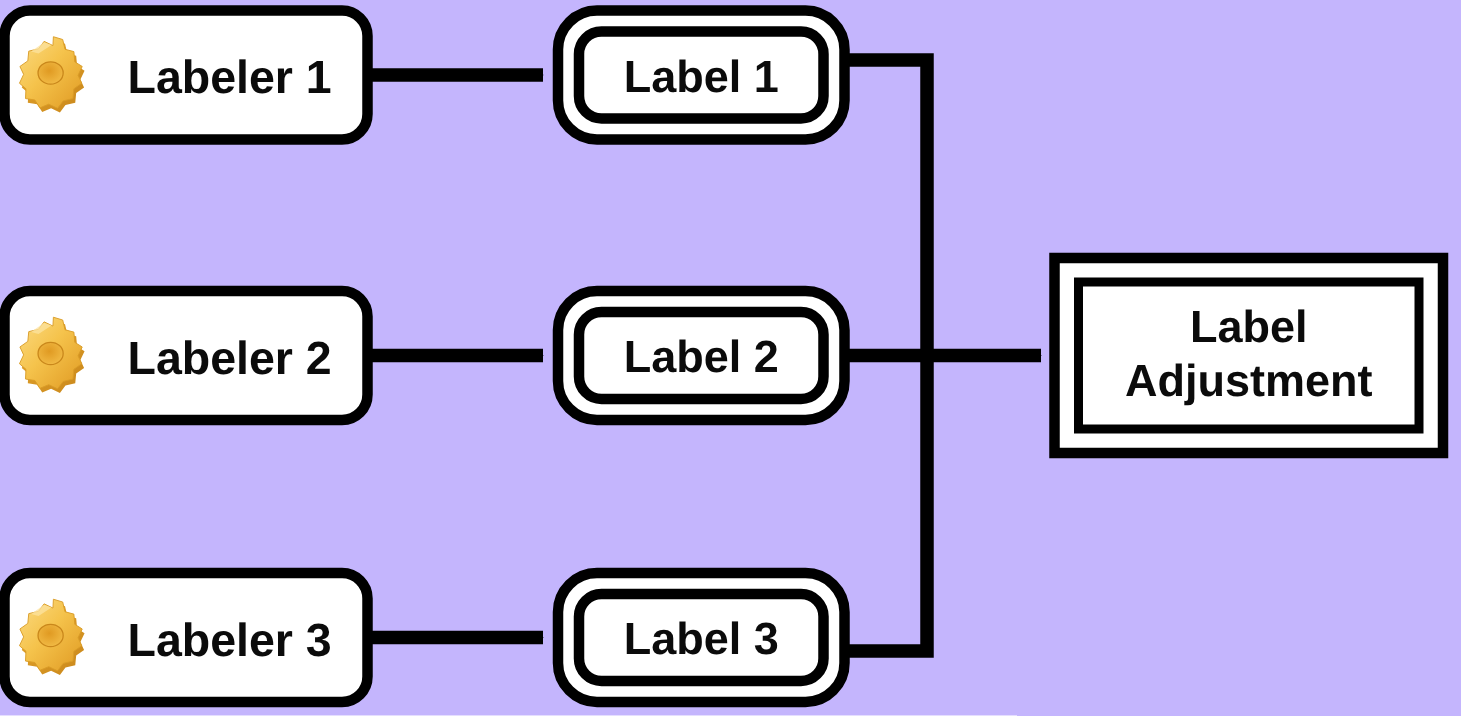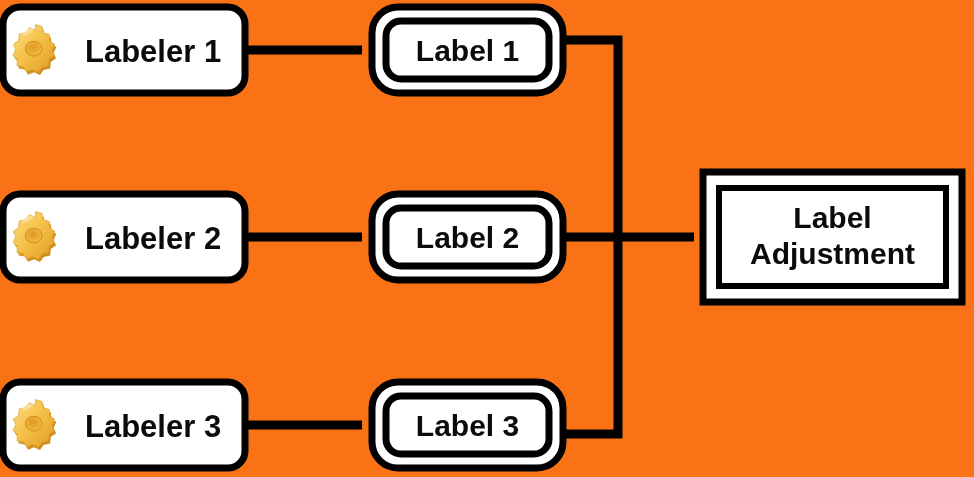--- a/index.html
+++ b/index.html
@@ -7,21 +7,21 @@
     padding: 0;
     background: #ffffff;
   }
   body {
     font-family: "Liberation Sans", sans-serif;
   }
   #canvas {
     position: relative;
     width: 974px;
     height: 477px;
-    background: #f97316;
+    background: #c4b5fd;
     overflow: hidden;
   }
   #diagram-svg {
     position: absolute;
     left: 0;
     top: 0;
     width: 974px;
     height: 477px;
   }
   .node-label-text {

